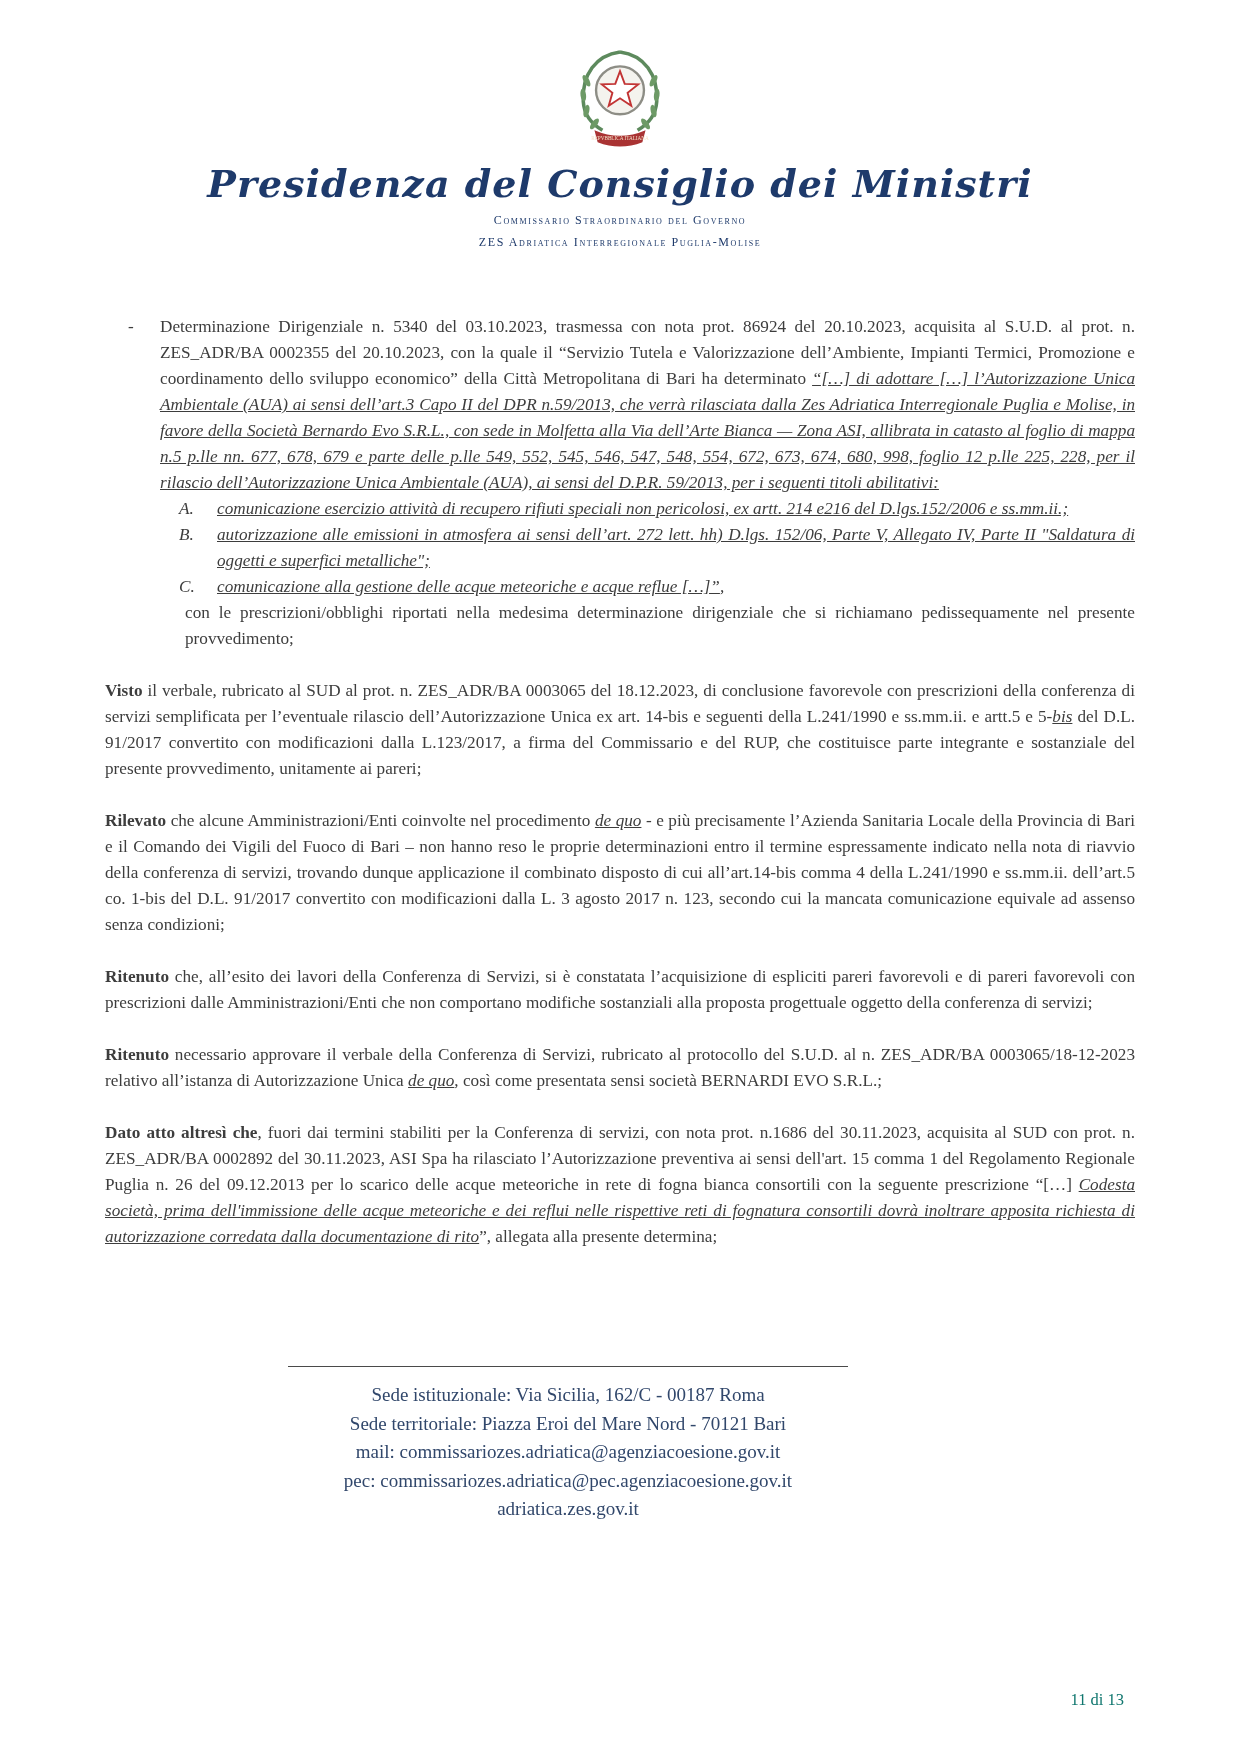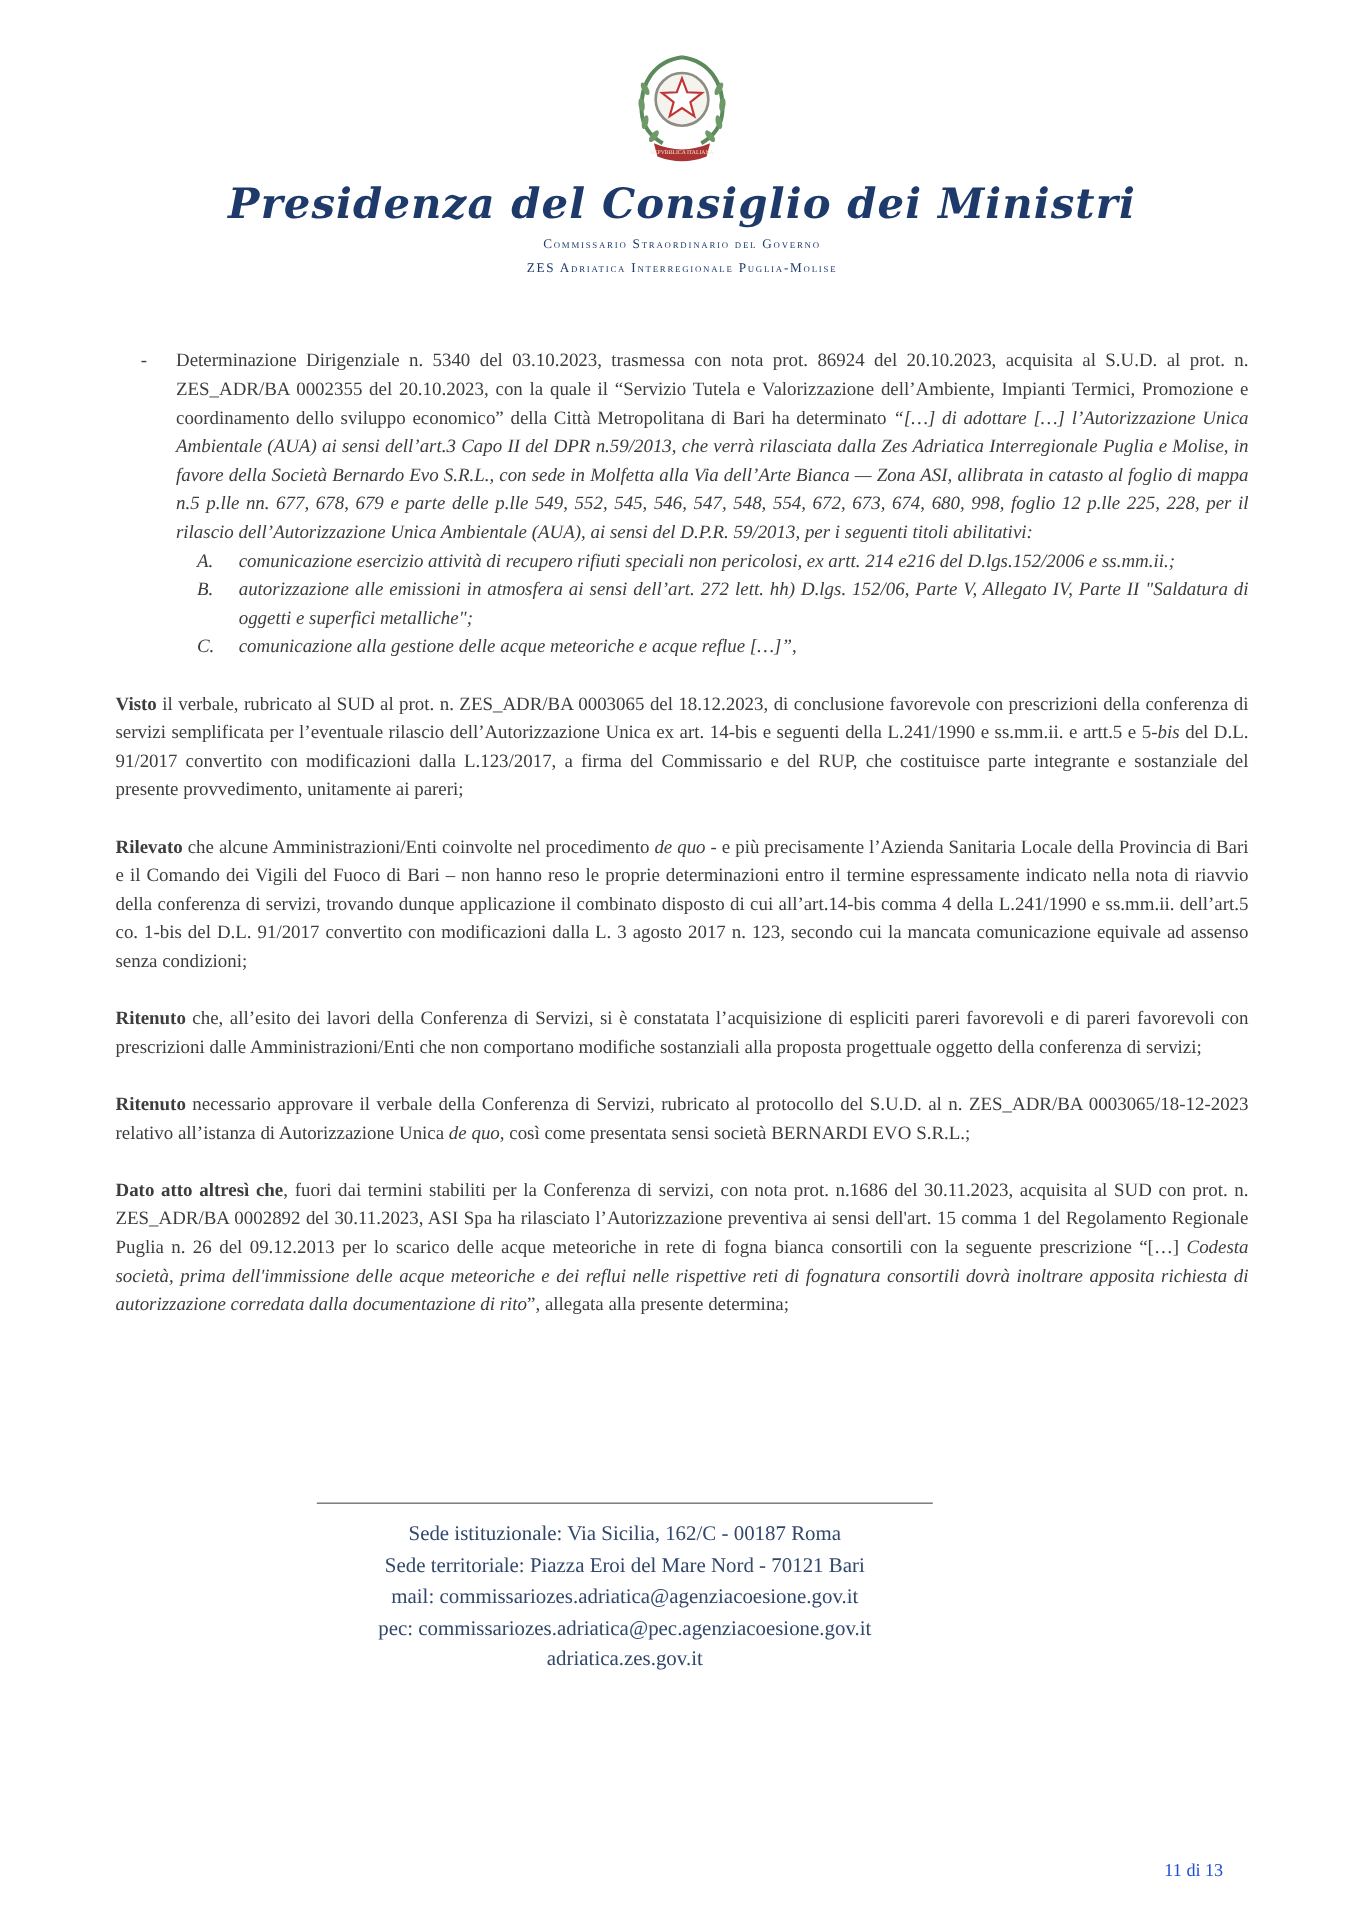--- a/index.html
+++ b/index.html
@@ -34,38 +34,38 @@
     text-align:justify;
   }
   .block { position:relative; }
   .block.para { margin-top:26px; }
   .block.dash { margin-left:55px; }
   .block.dash .marker { position:absolute; left:-32px; }
   .block.letter { margin-left:112px; font-style:italic; }
   .block.letter .marker { position:absolute; left:-38px; }
   .block.hang { margin-left:80px; }
   .b { font-weight:bold; }
-  .i { font-style:italic; }
+  .i { font-style:italic;text-decoration:underline; }
   
   .doc-footer {
     position:absolute; left:0; right:0; top:1366px;
     text-align:center;
     color:#31476b;
     transform:translateX(-52px);
   }
   .footer-rule {
     width:560px; height:0;
     border-top:1.5px solid #4a4a4a;
     margin:0 auto 14px auto;
   }
   .footer-line { font-size:19px; line-height:28.5px; }
   
   .page-number {
-    position:absolute; top:1690px; right:128px;
-    font-size:16.5px; color:#1d4ed8;
+    position:absolute; top:1690px; right:116px;
+    font-size:16.5px; color:#0f766e;
   }
 </style>
 </head>
 <body>
 
 <div class="page">
 
   <header class="letterhead">
     <span class="emblem">
       <svg viewBox="0 0 120 134" width="96" height="107" aria-hidden="true">
@@ -88,20 +88,21 @@
     <div class="doc-title">Presidenza del Consiglio dei Ministri</div>
     <div class="doc-sub">Commissario Straordinario del Governo</div>
     <div class="doc-sub">ZES Adriatica Interregionale Puglia-Molise</div>
   </header>
 
   <main class="doc-body">
       <div class="block dash"><span class="marker">-</span><span>Determinazione Dirigenziale n. 5340 del 03.10.2023, trasmessa con nota prot. 86924 del 20.10.2023, acquisita al S.U.D. al prot. n. ZES_ADR/BA 0002355 del 20.10.2023, con la quale il “Servizio Tutela e Valorizzazione dell’Ambiente, Impianti Termici, Promozione e coordinamento dello sviluppo economico” della Città Metropolitana di Bari ha determinato </span><span class="i">“[…] di adottare […] l’Autorizzazione Unica Ambientale (AUA) ai sensi dell’art.3 Capo II del DPR n.59/2013, che verrà rilasciata dalla Zes Adriatica Interregionale Puglia e Molise, in favore della Società Bernardo Evo S.R.L., con sede in Molfetta alla Via dell’Arte Bianca — Zona ASI, allibrata in catasto al foglio di mappa n.5 p.lle nn. 677, 678, 679 e parte delle p.lle 549, 552, 545, 546, 547, 548, 554, 672, 673, 674, 680, 998, foglio 12 p.lle 225, 228, per il rilascio dell’Autorizzazione Unica Ambientale (AUA), ai sensi del D.P.R. 59/2013, per i seguenti titoli abilitativi:</span></div>
       <div class="block letter"><span class="marker">A.</span><span class="i">comunicazione esercizio attività di recupero rifiuti speciali non pericolosi, ex artt.  214 e216 del D.lgs.152/2006 e ss.mm.ii.;</span></div>
       <div class="block letter"><span class="marker">B.</span><span class="i">autorizzazione alle emissioni in atmosfera ai sensi dell’art.  272 lett.  hh) D.lgs. 152/06, Parte V, Allegato IV, Parte II "Saldatura di oggetti e superfici metalliche";</span></div>
       <div class="block letter"><span class="marker">C.</span><span class="i">comunicazione alla gestione delle acque meteoriche e acque reflue […]”</span><span>,</span></div>
+      <div class="block hang"><span>con le prescrizioni/obblighi riportati nella medesima determinazione dirigenziale che si richiamano pedissequamente nel presente provvedimento;</span></div>
       <div class="block para"><span class="b">Visto</span><span> il verbale, rubricato al SUD al prot. n.  ZES_ADR/BA 0003065 del 18.12.2023, di conclusione favorevole con prescrizioni della conferenza di servizi semplificata per l’eventuale rilascio dell’Autorizzazione Unica ex art. 14-bis e seguenti della L.241/1990 e ss.mm.ii. e artt.5 e 5-</span><span class="i">bis</span><span> del D.L. 91/2017 convertito con modificazioni dalla L.123/2017, a firma del Commissario e del RUP, che costituisce parte integrante e sostanziale del presente provvedimento, unitamente ai pareri;</span></div>
       <div class="block para"><span class="b">Rilevato</span><span> che alcune Amministrazioni/Enti coinvolte nel procedimento </span><span class="i">de quo</span><span> - e più precisamente l’Azienda Sanitaria Locale della Provincia di Bari e il Comando dei Vigili del Fuoco di Bari – non hanno reso le proprie determinazioni entro il termine espressamente indicato nella nota di riavvio della conferenza di servizi, trovando dunque applicazione il combinato disposto di cui all’art.14-bis comma 4 della L.241/1990 e ss.mm.ii. dell’art.5 co. 1-bis del D.L. 91/2017 convertito con modificazioni dalla L. 3 agosto 2017 n. 123, secondo cui la mancata comunicazione equivale ad assenso senza condizioni;</span></div>
       <div class="block para"><span class="b">Ritenuto</span><span> che, all’esito dei lavori della Conferenza di Servizi, si è constatata l’acquisizione di espliciti pareri favorevoli e di pareri favorevoli con prescrizioni dalle Amministrazioni/Enti che non comportano modifiche sostanziali alla proposta progettuale oggetto della conferenza di servizi;</span></div>
       <div class="block para"><span class="b">Ritenuto</span><span> necessario approvare il verbale della Conferenza di Servizi, rubricato al protocollo del S.U.D. al n. ZES_ADR/BA 0003065/18-12-2023 relativo all’istanza di Autorizzazione Unica </span><span class="i">de quo</span><span>, così come presentata sensi società BERNARDI EVO S.R.L.;</span></div>
       <div class="block para"><span class="b">Dato atto altresì che</span><span>, fuori dai termini stabiliti per la Conferenza di servizi, con nota prot. n.1686 del 30.11.2023, acquisita al SUD con prot. n. ZES_ADR/BA 0002892 del 30.11.2023, ASI Spa ha rilasciato l’Autorizzazione preventiva ai sensi dell'art. 15 comma 1 del Regolamento Regionale Puglia n. 26 del 09.12.2013 per lo scarico delle acque meteoriche in rete di fogna bianca consortili con la seguente prescrizione “[…] </span><span class="i">Codesta società, prima dell'immissione delle acque meteoriche e dei reflui nelle rispettive reti di fognatura consortili dovrà inoltrare apposita richiesta di autorizzazione corredata dalla documentazione di rito</span><span>”, allegata alla presente determina;</span></div>
     </main>
 
   <footer class="doc-footer">
     <div class="footer-rule"></div>
     <div>

